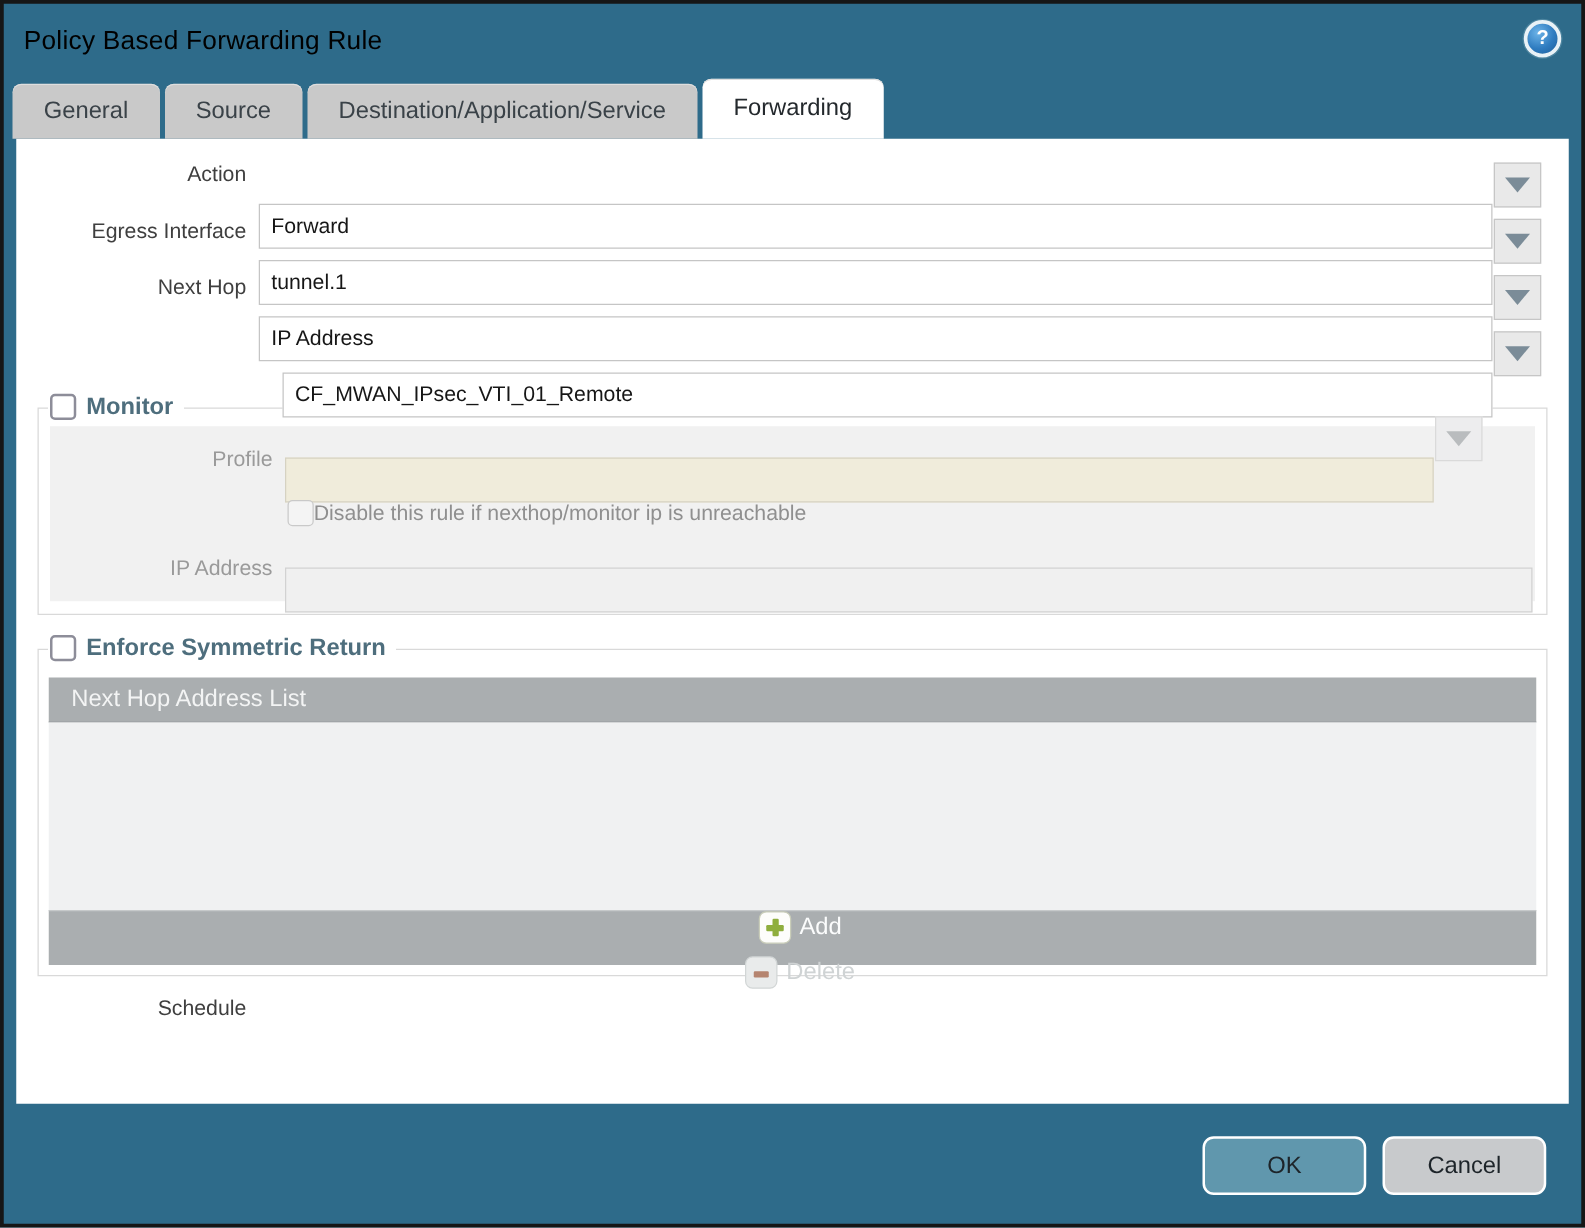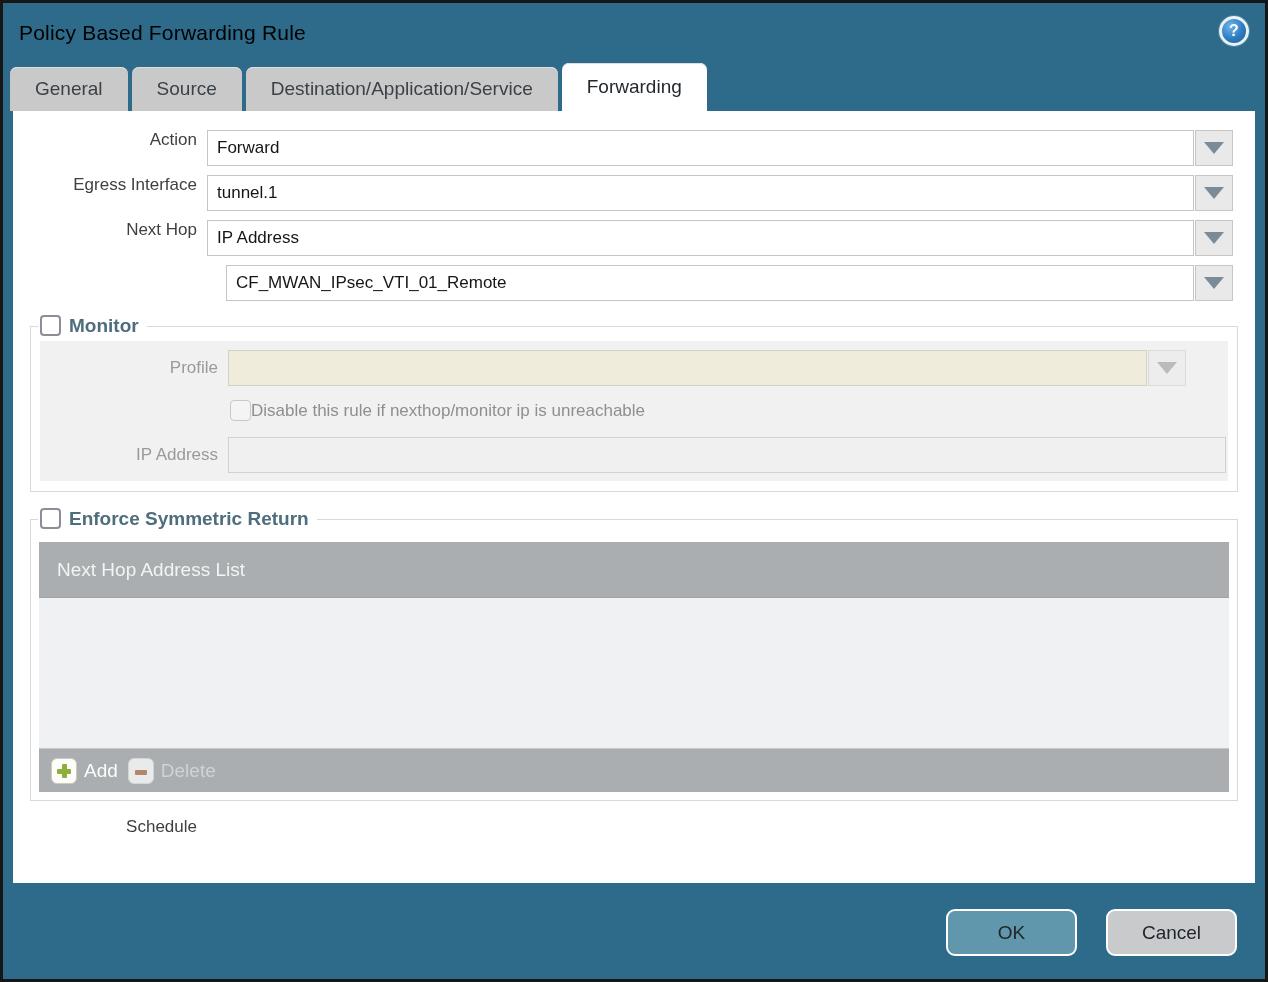--- a/index.html
+++ b/index.html
@@ -65,21 +65,21 @@
   .form-label {
     width: 194px; text-align: right; padding-right: 10px;
     color: #3f3f3f; font-size: 17px; flex-shrink: 0;
   }
   .combo { flex: 1; display: flex; }
   .field {
     flex: 1; height: 36px;
     border: 1px solid #c5c5c5; background: #ffffff;
     font-family: "Liberation Sans", sans-serif;
     font-size: 17px; color: #161616;
-    padding: 0 9px; outline: none; min-width: 0;
+    padding: 0 9px; outline: none; min-width: 0; margin-top: 33px;
   }
   .dd-btn {
     width: 38px; height: 36px; margin-left: 1px;
     background: #e9e9e9; border: 1px solid #c6c6c6;
     display: flex; align-items: center; justify-content: center;
     cursor: pointer; flex-shrink: 0;
   }
   .dd-arrow {
     width: 0; height: 0;
     border-left: 10px solid transparent;
@@ -120,31 +120,32 @@
   .field.disabled-beige { background: #f0ecdb; border-color: #d6d2c2; }
   .field.disabled-gray  { background: #f0f0f0; border-color: #d2d2d2; color: #9a9a9a; }
   .cbx-row {
     display: flex; align-items: center; 
     margin: 14px 0 16px 190px;
   }
   .cbx-row-label { color: #8f8f8f; font-size: 17px; }
   
   .nh-table { margin: 12px 8px 8px 8px; }
   .nh-header {
-    height: 56px; background: #aaaeb0;
+    height: 36px; background: #aaaeb0;
     display: flex; align-items: center;
     color: #f3f4f4; font-size: 19px; padding-left: 18px;
     border-bottom: 1px solid #9fa3a5;
   }
   .nh-body { height: 150px; background: #f0f1f2; }
   .nh-footer {
     height: 44px; background: #aaaeb0;
     display: flex; align-items: center; gap: 10px;
     padding-left: 12px;
     border-top: 1px solid #c6c9ca;
+    flex-direction: column;
   }
   .tbl-btn { display: flex; align-items: center; gap: 7px; cursor: pointer; }
   .tbl-btn.disabled { cursor: default; }
   .icon-add {
     width: 26px; height: 26px; border-radius: 6px;
     background: #fdfdfb; border: 1px solid #c9cdb9;
     position: relative;
   }
   .icon-add::before, .icon-add::after {
     content: ""; position: absolute; background: #8fae3e; border-radius: 1px;
@@ -160,21 +161,21 @@
     content: ""; position: absolute; background: #b5846f; border-radius: 1px;
     left: 6px; right: 6px; top: 11px; height: 5px;
   }
   .tbl-btn-label { color: #fbfcfc; font-size: 19px; }
   .tbl-btn.disabled .tbl-btn-label { color: #cfd3d4; }
   .schedule-row { margin-top: 16px; gap: 12px; }
   
   .footer {
     height: 97px;
     display: flex; justify-content: flex-end; align-items: flex-start;
-    gap: 29px; padding: 26px 28px 0 0;
+    gap: 13px; padding: 26px 28px 0 0;
   }
   .btn {
     width: 131px; height: 47px;
     border-radius: 9px; border: 2px solid #ffffff;
     font-family: "Liberation Sans", sans-serif;
     font-size: 19px; color: #1d2429;
     display: flex; align-items: center; justify-content: center;
     cursor: pointer;
   }
   .btn-ok { background: #6097ad; }

